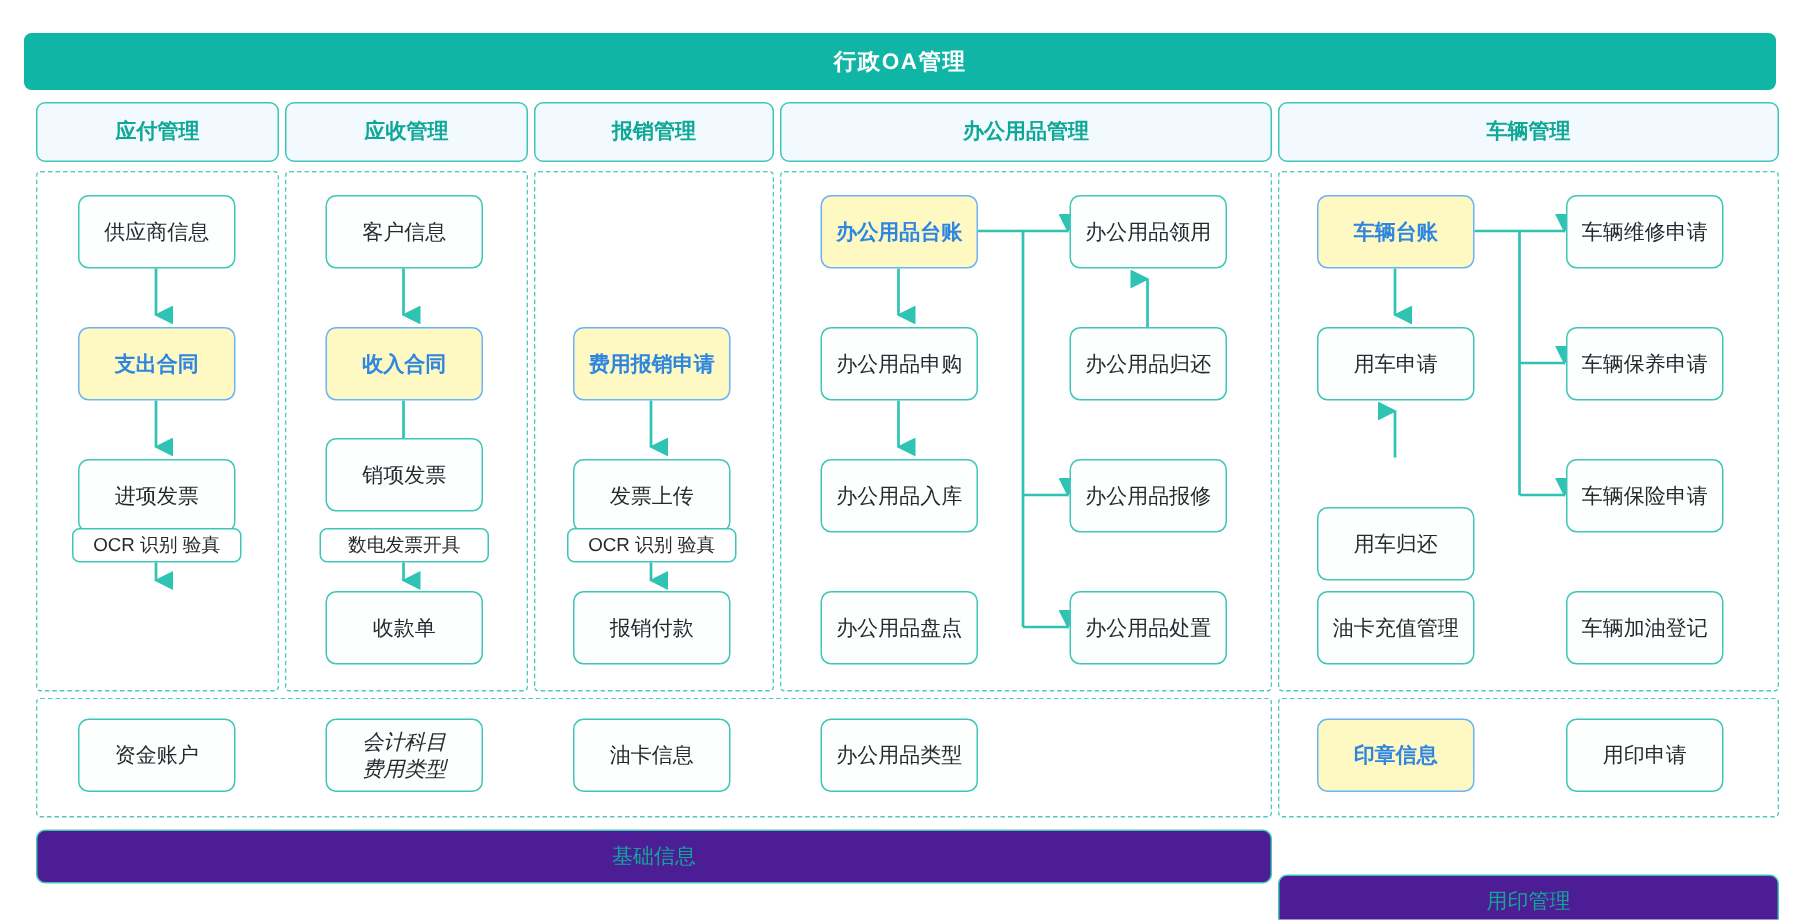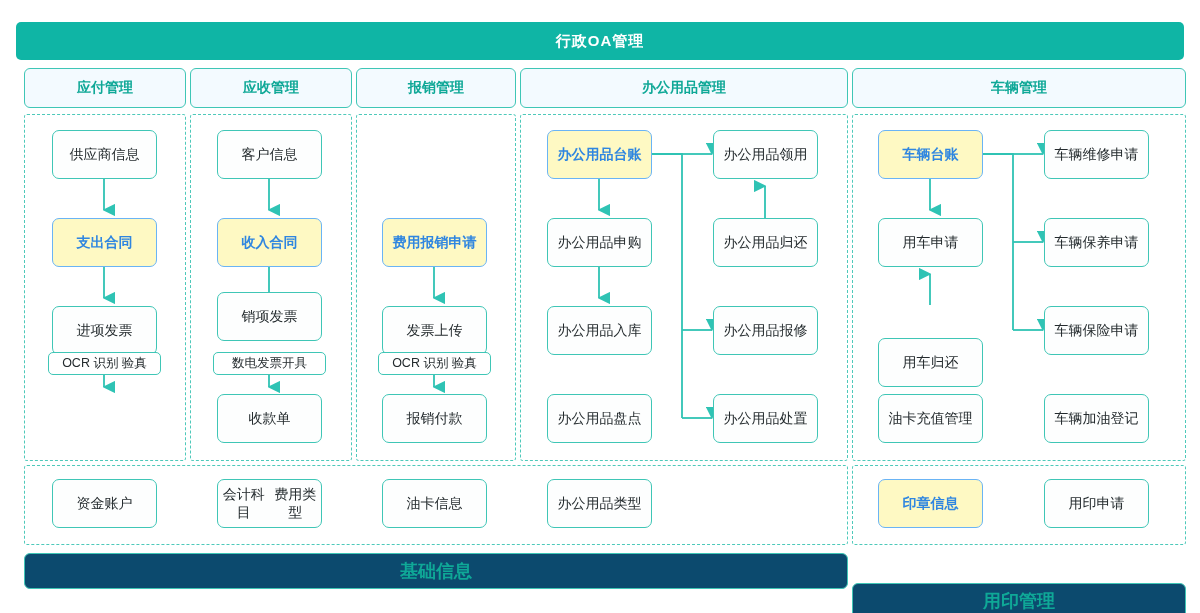--- a/index.html
+++ b/index.html
@@ -38,36 +38,36 @@
   .node{
     position:absolute;
     background:#fdfefe;border:1.3px solid #3fc6b6;border-radius:7px;
     display:flex;align-items:center;justify-content:center;
     color:#242b2e;font-size:14px;line-height:1.25;text-align:center;
     box-sizing:border-box;
   }
   .node.blue{
     background:#fef9c3;border:1.3px solid #6ab4f5;color:#2f86e0;font-weight:bold;
   }
-  .node.two-line{flex-direction:row;}
+  .node.two-line{flex-direction:column;font-style:italic;}
 
   
   .subtag{
     position:absolute;
     background:#ffffff;border:1.3px solid #3fc6b6;border-radius:5px;
     display:flex;align-items:center;justify-content:center;
     color:#242b2e;font-size:12.5px;box-sizing:border-box;
   }
 
   
   .band{
     position:absolute;height:34px;
-    background:#0c4a6e;border:1.4px solid #3fc6b6;border-radius:6px;
+    background:#4c1d95;border:1.4px solid #3fc6b6;border-radius:6px;
     display:flex;align-items:center;justify-content:center;
-    color:#0fa897;font-size:18px;font-weight:bold;
+    color:#0fa897;font-size:14px;font-weight:normal;
   }
 
   
   .svg-layer{position:absolute;left:0;top:0;width:1200px;height:613px;pointer-events:none;}
 </style>
 </head>
 <body>
 
 <div class="page">
 

